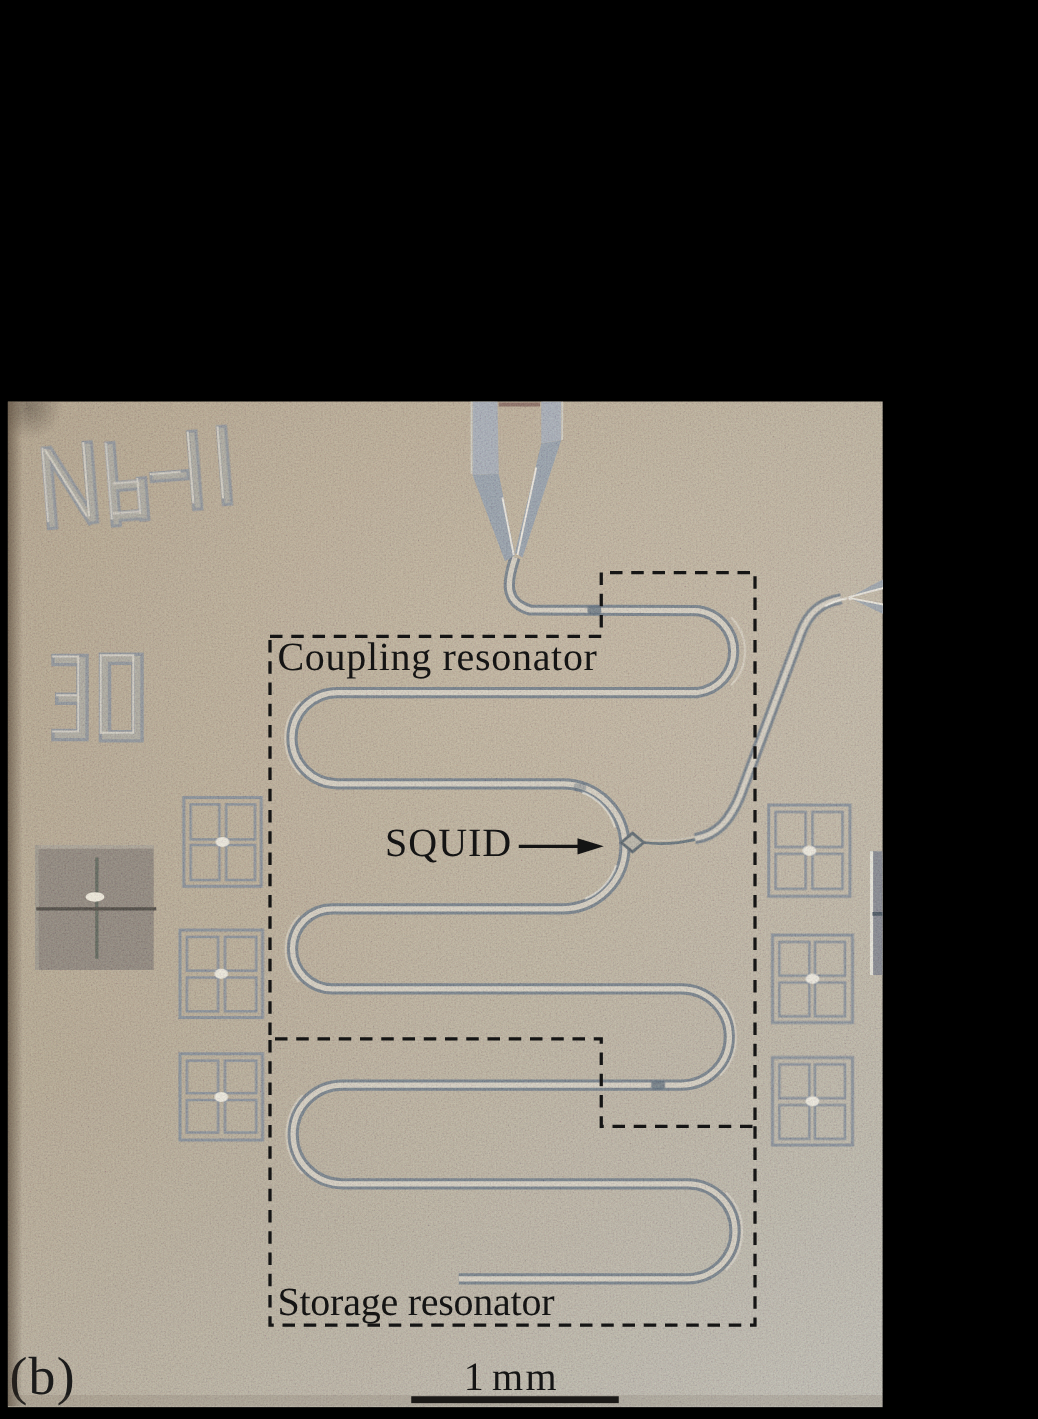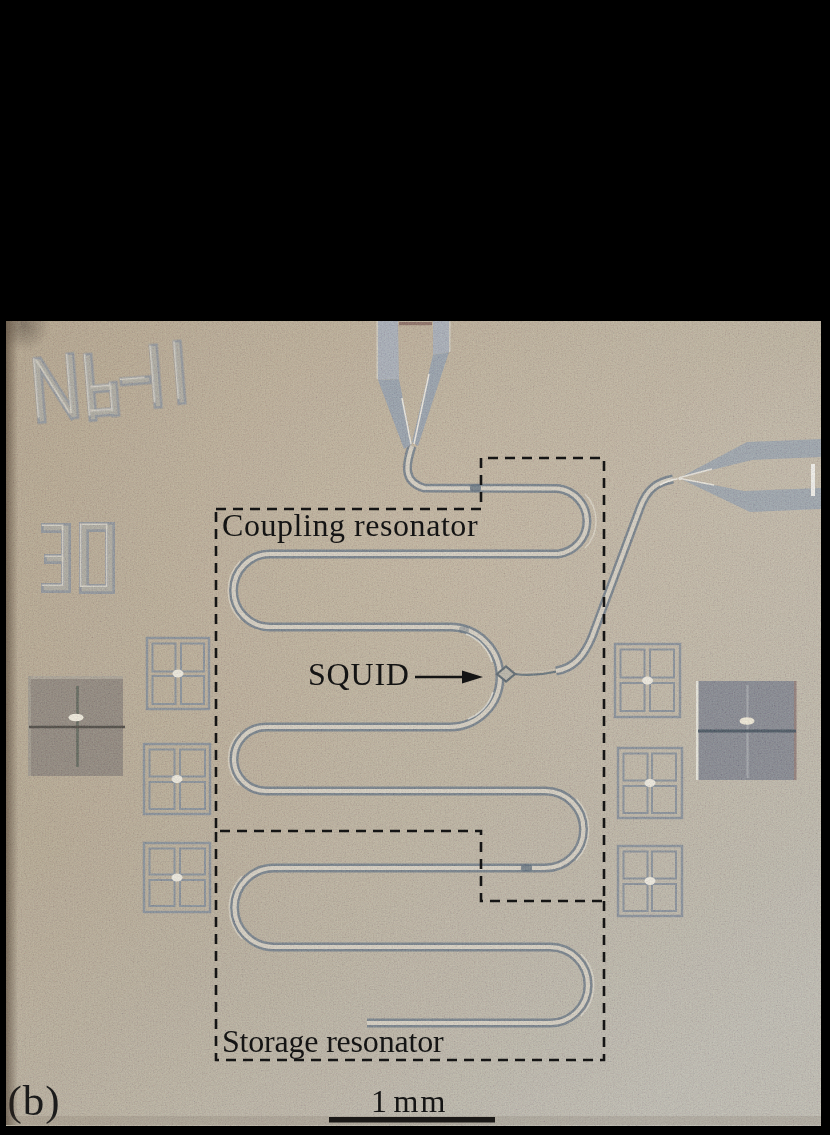--- a/index.html
+++ b/index.html
@@ -1,16 +1,16 @@
 <!DOCTYPE html>
 <html><head>
 <meta charset="utf-8">
 <style>
   html,body{margin:0;padding:0;background:#000;}
-  #stage{position:relative;width:830px;height:1135px;background:#000;overflow:hidden;}
+  #stage{position:relative;width:706px;height:1135px;background:#000;overflow:hidden;}
   svg{position:absolute;left:0;top:0;}
 </style>
 </head>
 <body>
 <div id="stage">
 <svg width="830" height="1135" viewBox="0 0 830 1135" font-family="Liberation Serif, serif">
 <defs>
   <linearGradient id="bgg" x1="0" y1="0" x2="0.75" y2="1">
     <stop offset="0" stop-color="#af9e84"></stop>
     <stop offset="0.45" stop-color="#b3a58d"></stop>

